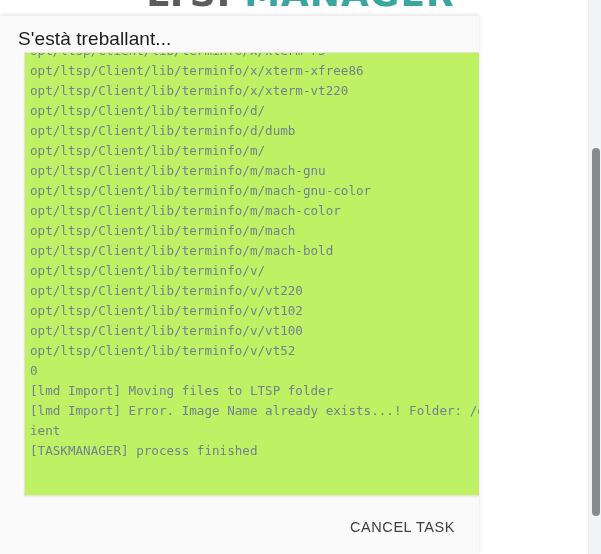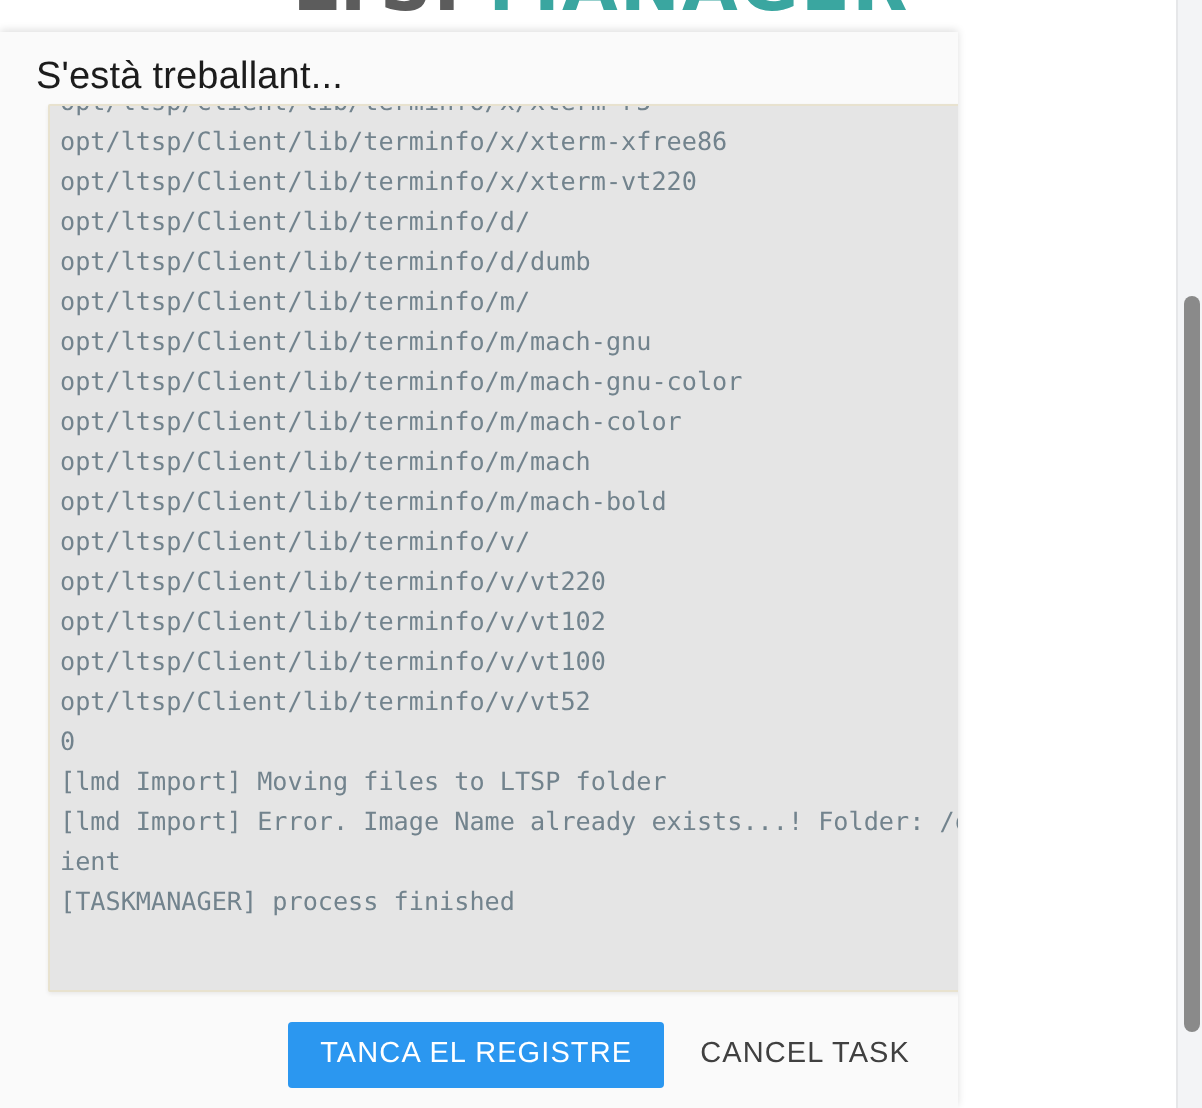--- a/index.html
+++ b/index.html
@@ -202,31 +202,30 @@
   <div class="app-backdrop">
     <div class="brand-wrap">
       <span class="brand-text"><span class="brand-ltsp" style="color: rgb(92, 92, 92);">LTSP</span><span class="brand-manager" style="color: rgb(58, 166, 160);">MANAGER</span></span>
     </div>
   </div>
 
   <div class="dialog" style="background: rgb(250, 250, 250);">
 
     <div class="dialog-title">S'està treballant...</div>
 
-    <div class="log-panel" style="background: #e5e5e5;">
+    <div class="log-panel" style="background: #bef264;">
       <div class="log-scroll-clip">
         <div class="log-lines" style="color: rgb(114, 131, 141);"><span class="log-line">opt/ltsp/Client/lib/terminfo/x/xterm-r5</span><span class="log-line">opt/ltsp/Client/lib/terminfo/x/xterm-xfree86</span><span class="log-line">opt/ltsp/Client/lib/terminfo/x/xterm-vt220</span><span class="log-line">opt/ltsp/Client/lib/terminfo/d/</span><span class="log-line">opt/ltsp/Client/lib/terminfo/d/dumb</span><span class="log-line">opt/ltsp/Client/lib/terminfo/m/</span><span class="log-line">opt/ltsp/Client/lib/terminfo/m/mach-gnu</span><span class="log-line">opt/ltsp/Client/lib/terminfo/m/mach-gnu-color</span><span class="log-line">opt/ltsp/Client/lib/terminfo/m/mach-color</span><span class="log-line">opt/ltsp/Client/lib/terminfo/m/mach</span><span class="log-line">opt/ltsp/Client/lib/terminfo/m/mach-bold</span><span class="log-line">opt/ltsp/Client/lib/terminfo/v/</span><span class="log-line">opt/ltsp/Client/lib/terminfo/v/vt220</span><span class="log-line">opt/ltsp/Client/lib/terminfo/v/vt102</span><span class="log-line">opt/ltsp/Client/lib/terminfo/v/vt100</span><span class="log-line">opt/ltsp/Client/lib/terminfo/v/vt52</span><span class="log-line">0</span><span class="log-line">[lmd Import] Moving files to LTSP folder</span><span class="log-line">[lmd Import] Error. Image Name already exists...! Folder: /opt/ltsp/Client</span><span class="log-line">[TASKMANAGER] process finished</span></div>
       </div>
       <div class="log-scrollbar">
         <div class="log-scrollbar-thumb" style="background: rgb(134, 134, 134);"></div>
       </div>
     </div>
 
     <div class="dialog-actions">
-      <button class="btn btn-primary" style="background: rgb(43, 151, 240);">TANCA EL REGISTRE</button>
       <button class="btn btn-flat">CANCEL TASK</button>
     </div>
 
   </div>
 
   <div class="page-scrollbar">
     <div class="page-scrollbar-thumb" style="background: rgb(138, 138, 138);"></div>
   </div>
 
 </div>

